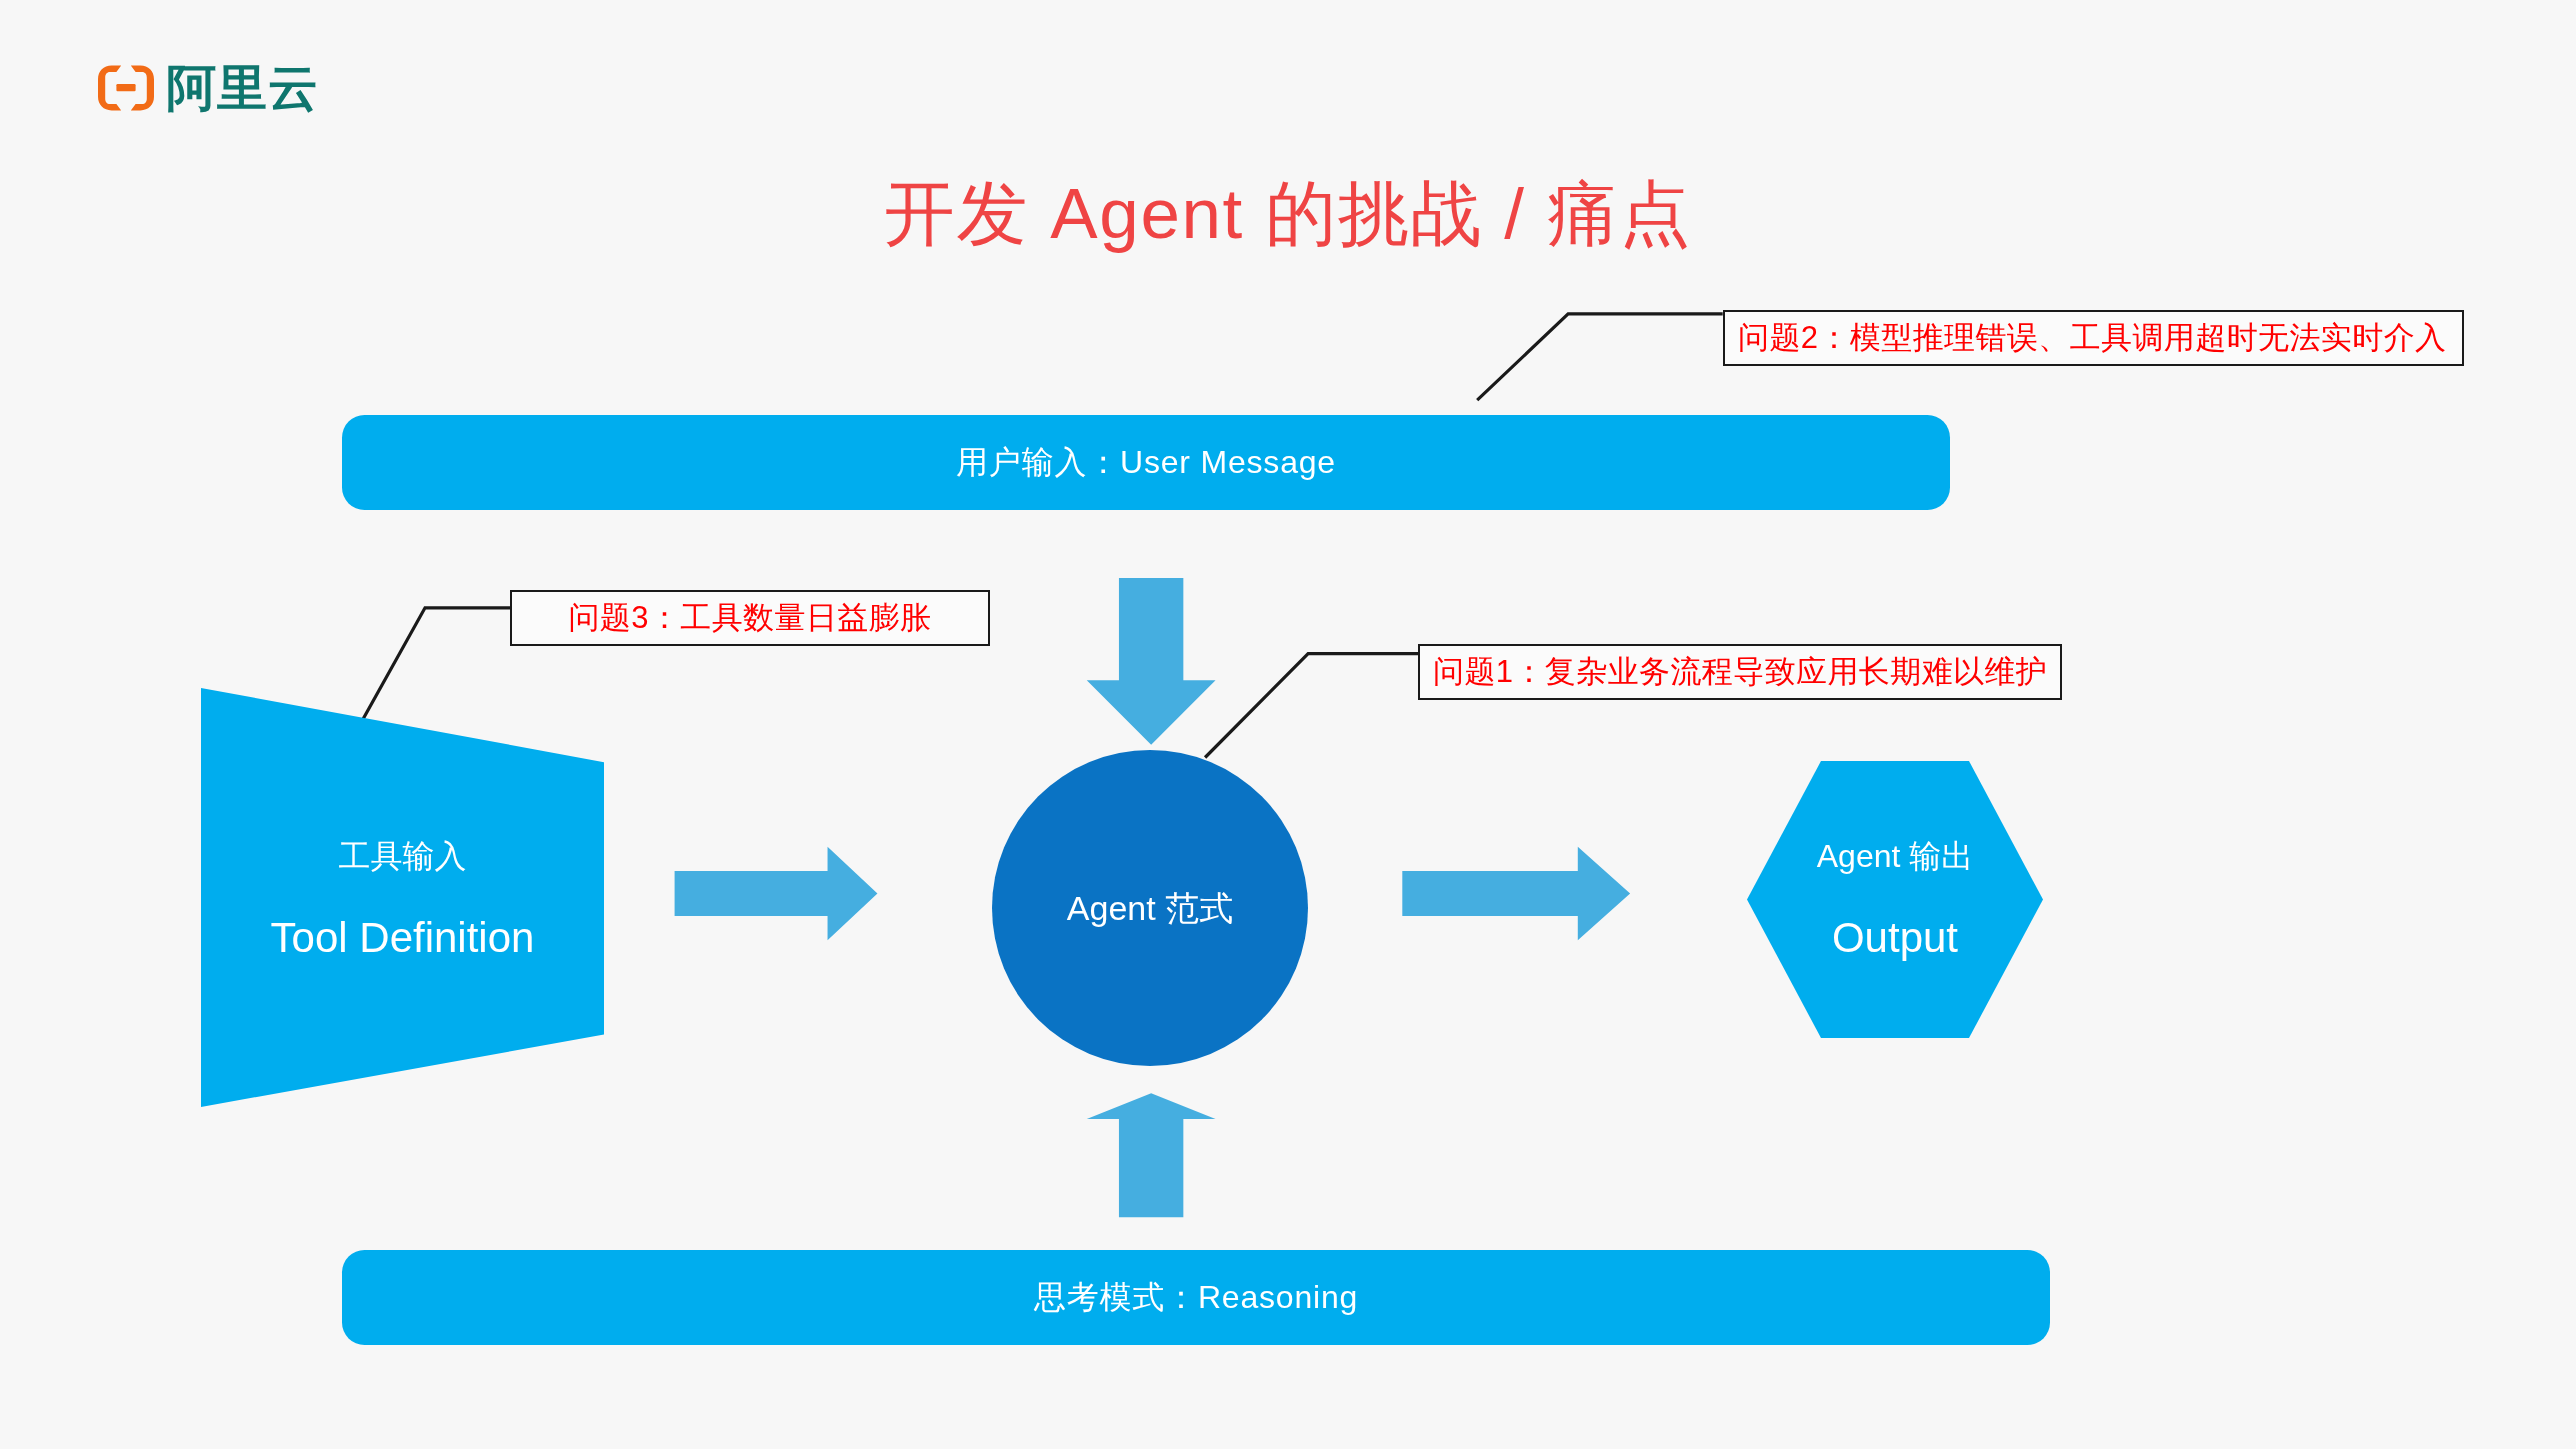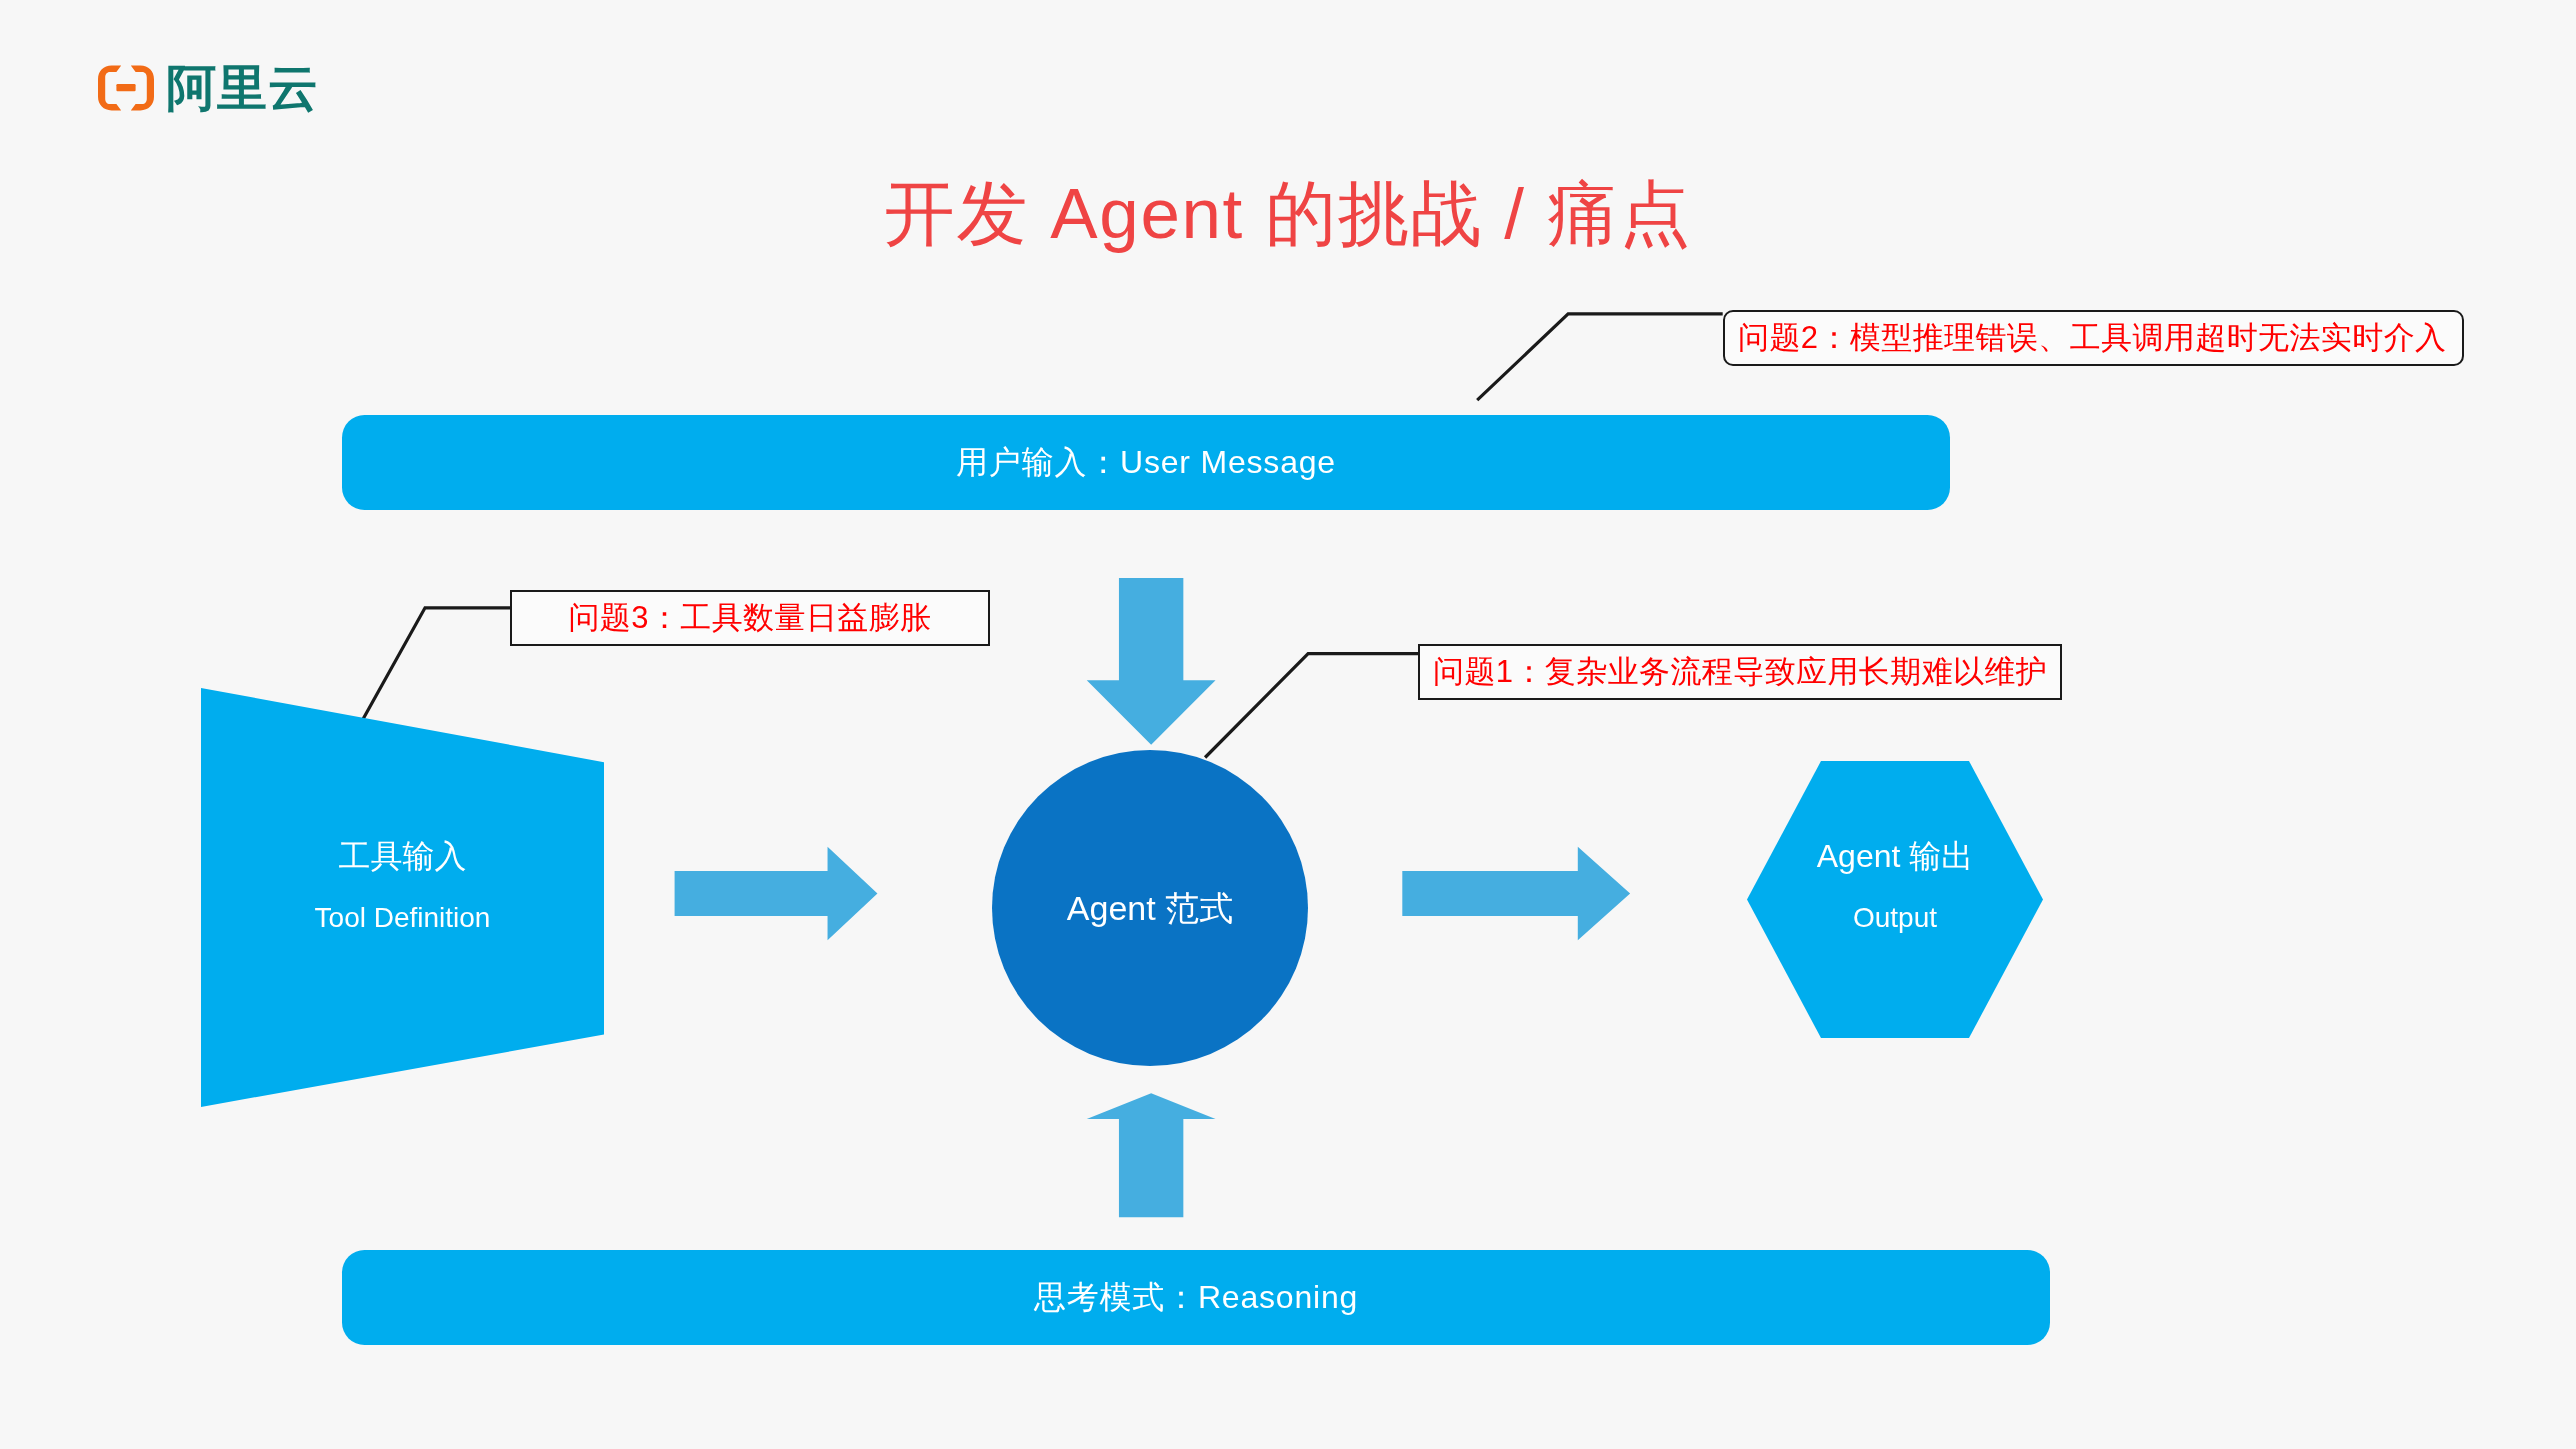--- a/index.html
+++ b/index.html
@@ -114,24 +114,24 @@
     text-align: center;
     color: #ffffff;
     pointer-events: none;
   }
   .shape-label .cn {
     font-size: 32px;
     display: block;
     line-height: 1.2;
   }
   .shape-label .en {
-    font-size: 28px;
+    font-size: 42px;
     display: block;
     line-height: 1.2;
-    margin-top: 26px;
+    margin-top: 38px;
   }
 
   #trapezoid-labels {
     position: absolute;
     left: 201px;
     top: 837px;
     width: 403px;
   }
   #hexagon-labels {
     position: absolute;
@@ -161,21 +161,20 @@
     white-space: nowrap;
     box-sizing: border-box;
     padding: 0 13px;
     letter-spacing: 0.4px;
   }
   #note-2 {
     left: 1723px;
     top: 310px;
     width: 741px;
     height: 56px;
-    border-radius: 10px;
   }
   #note-3 {
     left: 510px;
     top: 590px;
     width: 480px;
     height: 56px;
     justify-content: center;
   }
   #note-1 {
     left: 1418px;

